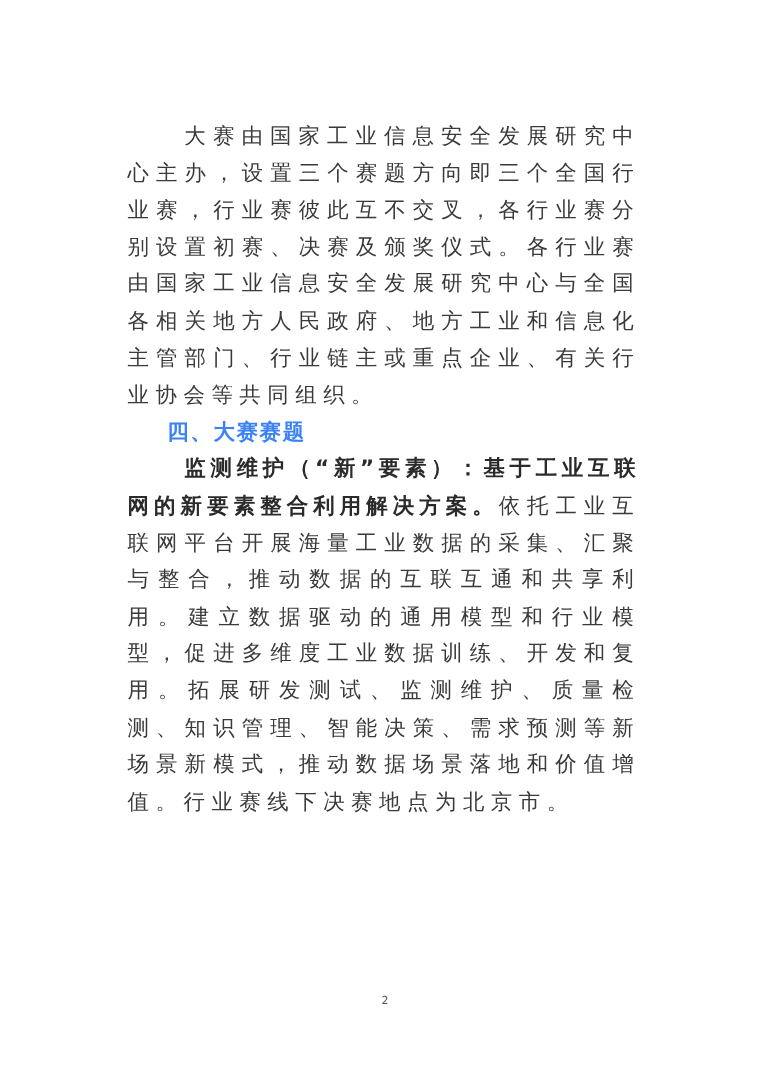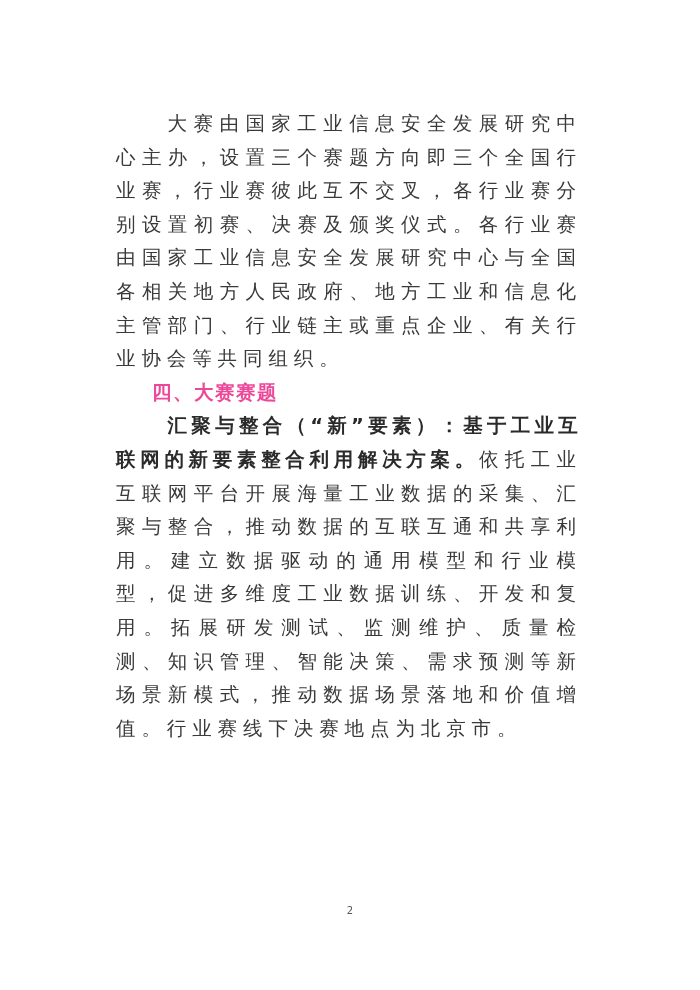--- a/index.html
+++ b/index.html
@@ -38,21 +38,21 @@
       color: #3a3a3a;
     }
     .heading {
       margin: 0;
       font-size: 19.5px;
       line-height: 33.6px;
       letter-spacing: 1.5px;
       text-indent: 36px;
       font-weight: bold;
       font-family: "DejaVu Sans", "Liberation Sans", sans-serif;
-      color: #ec4899;
+      color: #3b82f6;
     }
     .bold-lead {
       font-weight: bold;
       font-family: "DejaVu Sans", "Liberation Sans", sans-serif;
       letter-spacing: 4.2px;
       color: #2a2a2a;
     }
     .page-number {
       position: absolute;
       left: 0;
@@ -64,17 +64,17 @@
       font-family: "DejaVu Sans", "Liberation Sans", sans-serif;
     }
   </style>
 </head>
 <body>
 
 <div class="page">
   <div class="content">
     <p class="para">大赛由国家工业信息安全发展研究中心主办，设置三个赛题方向即三个全国行业赛，行业赛彼此互不交叉，各行业赛分别设置初赛、决赛及颁奖仪式。各行业赛由国家工业信息安全发展研究中心与全国各相关地方人民政府、地方工业和信息化主管部门、行业链主或重点企业、有关行业协会等共同组织。</p>
     <p class="heading">四、大赛赛题</p>
-    <p class="para"><span class="bold-lead">汇聚与整合（“新”要素）：基于工业互联网的新要素整合利用解决方案。</span><span>依托工业互联网平台开展海量工业数据的采集、汇聚与整合，推动数据的互联互通和共享利用。建立数据驱动的通用模型和行业模型，促进多维度工业数据训练、开发和复用。拓展研发测试、监测维护、质量检测、知识管理、智能决策、需求预测等新场景新模式，推动数据场景落地和价值增值。行业赛线下决赛地点为北京市。</span></p>
+    <p class="para"><span class="bold-lead">监测维护（“新”要素）：基于工业互联网的新要素整合利用解决方案。</span><span>依托工业互联网平台开展海量工业数据的采集、汇聚与整合，推动数据的互联互通和共享利用。建立数据驱动的通用模型和行业模型，促进多维度工业数据训练、开发和复用。拓展研发测试、监测维护、质量检测、知识管理、智能决策、需求预测等新场景新模式，推动数据场景落地和价值增值。行业赛线下决赛地点为北京市。</span></p>
 
   </div>
   <div class="page-number">2</div>
 </div>
 
 </body></html>

